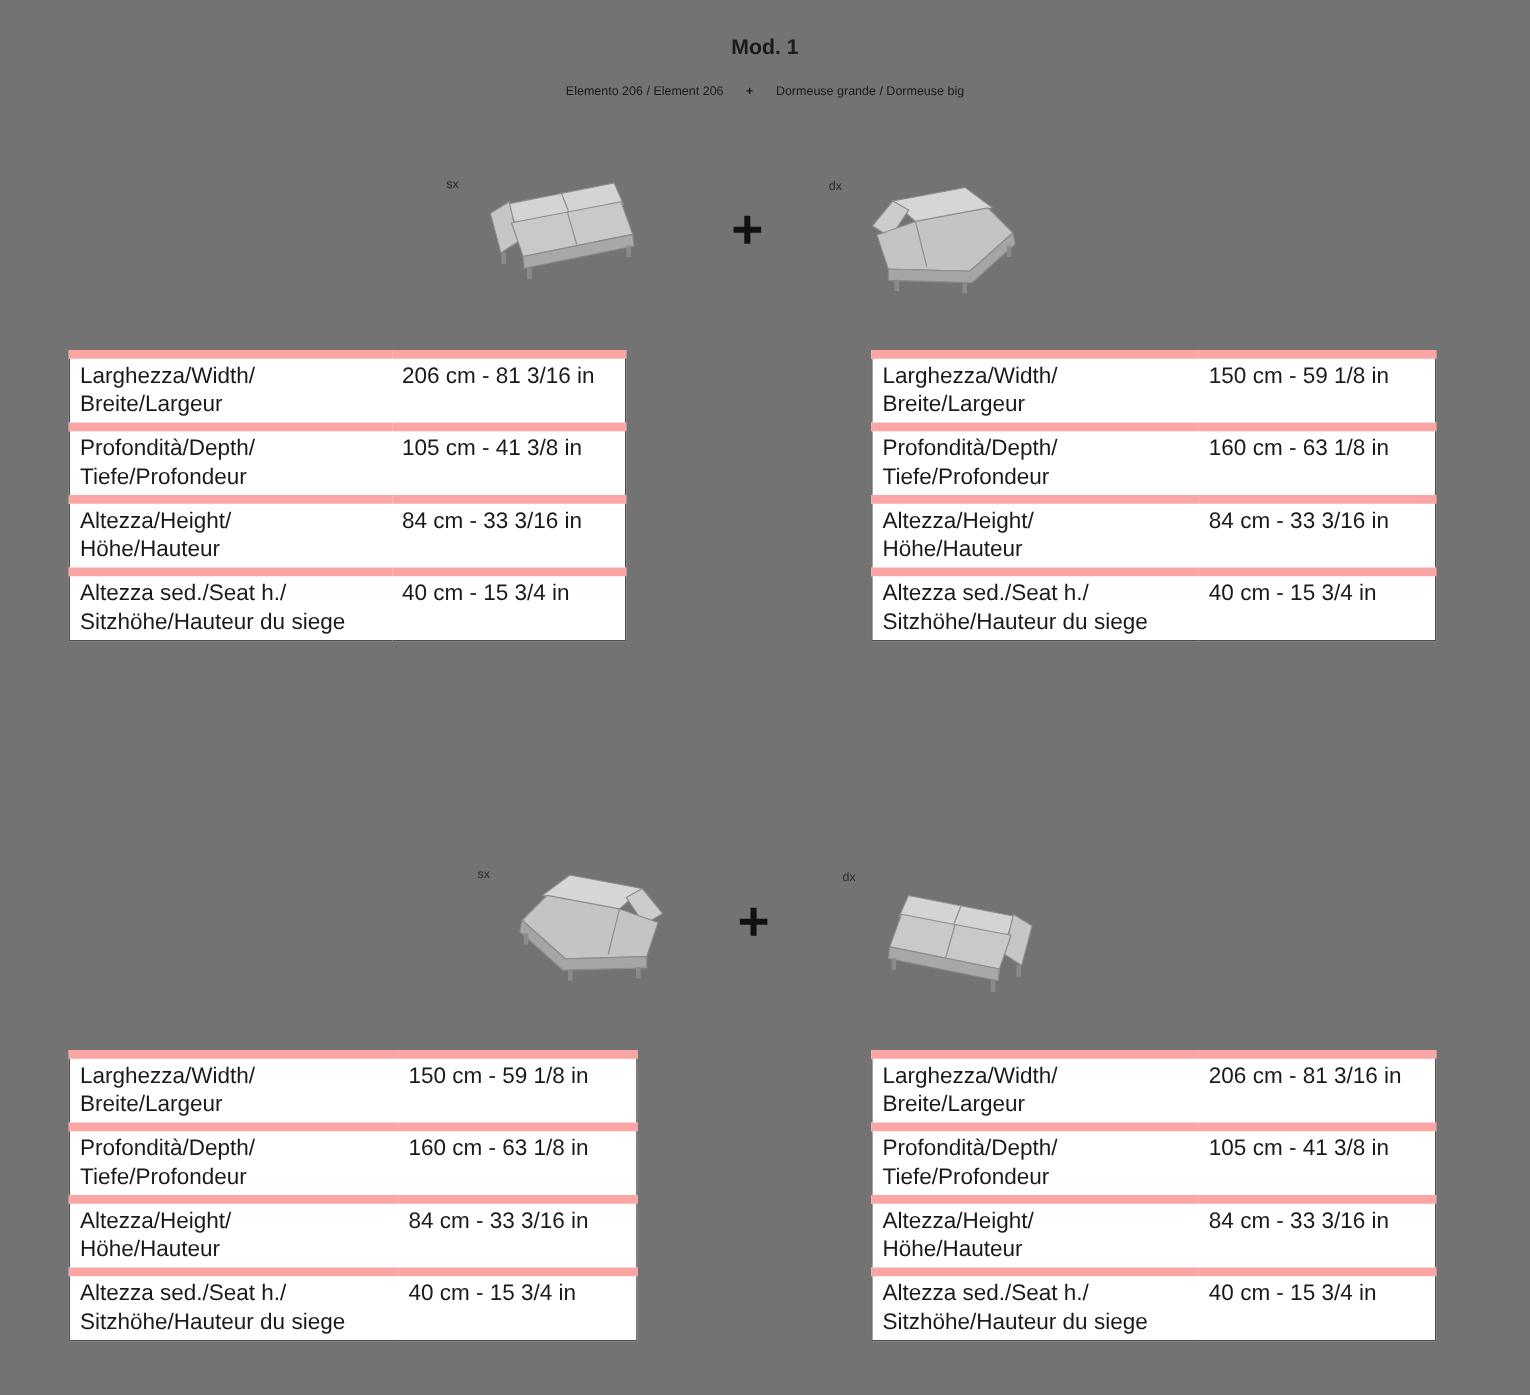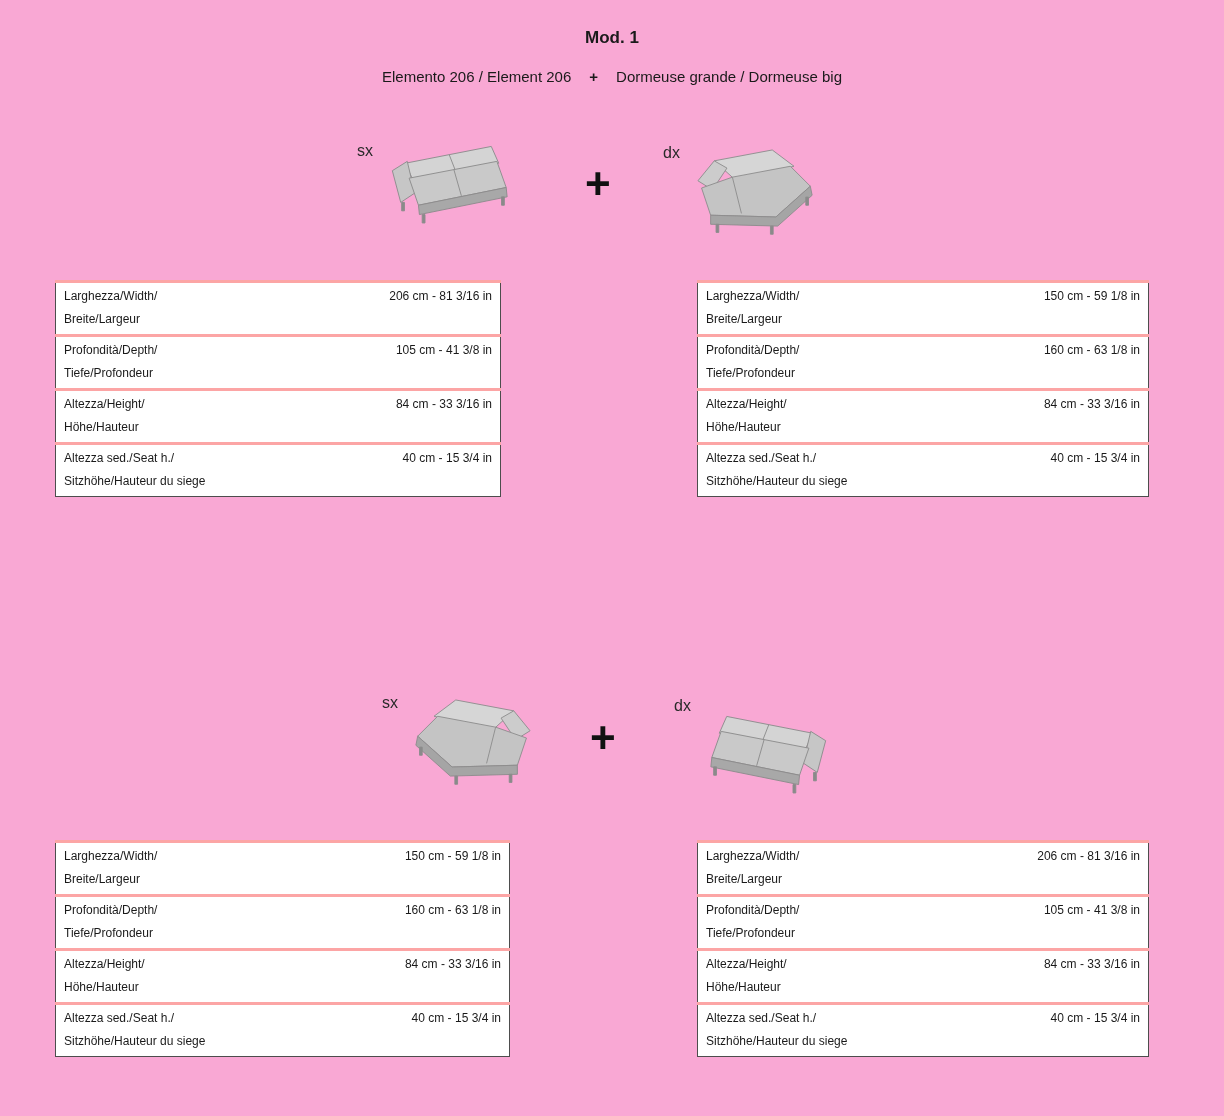--- a/index.html
+++ b/index.html
@@ -1,67 +1,67 @@
 <!DOCTYPE html>
 <html><head>
 <meta charset="utf-8">
 <style>
   * { margin: 0; padding: 0; box-sizing: border-box; }
   html, body { background: #ffffff; }
   .page {
     position: relative;
     width: 1224px;
     height: 1116px;
-    background: #f9a8d4;
+    background: #737373;
     font-family: "Liberation Sans", sans-serif;
     color: #1a1a1a;
     overflow: hidden;
   }
   .mod-title {
     position: absolute;
     left: 0; width: 100%;
     text-align: center;
     font-size: 17px;
     font-weight: bold;
   }
   .subtitle {
     position: absolute;
     left: 0; width: 100%;
     text-align: center;
-    font-size: 15px;
+    font-size: 10px;
   }
   .subtitle .plus-sep { font-weight: bold; margin: 0 18px; }
-  .side-label { position: absolute; font-size: 16px; color: #2a2a2a; }
+  .side-label { position: absolute; font-size: 10px; color: #2a2a2a; }
   .big-plus {
     position: absolute;
     font-size: 44px;
     font-weight: bold;
     line-height: 1;
     color: #111111;
   }
   .illus { position: absolute; }
   .illus svg { display: block; }
   .mirrored svg { transform: scaleX(-1); }
 
   .spec-table {
     position: absolute;
     border-collapse: collapse;
     border: 1px solid #4d4d4d;
     table-layout: fixed;
     background: #ffffff;
   }
   .spec-table td {
-    border-top: 3px solid #fca5a5;
+    border-top: 7px solid #fca5a5;
     border-bottom: 1px solid #4d4d4d;
     vertical-align: top;
-    font-size: 12px;
+    font-size: 18px;
     padding: 2px 8px 3px 8px;
   }
   .spec-table .lbl span { display: block; line-height: 23px; }
-  .spec-table .val { text-align: right; line-height: 23px; }
+  .spec-table .val { line-height: 23px; }
 </style>
 </head>
 <body>
 
 <div class="page">
 
   <div class="mod-title" style="top:28px">Mod. 1</div>
 
   <div class="subtitle" style="top:68px">
     <span>Elemento 206 / Element 206</span><span class="plus-sep">+</span><span>Dormeuse grande / Dormeuse big</span>

